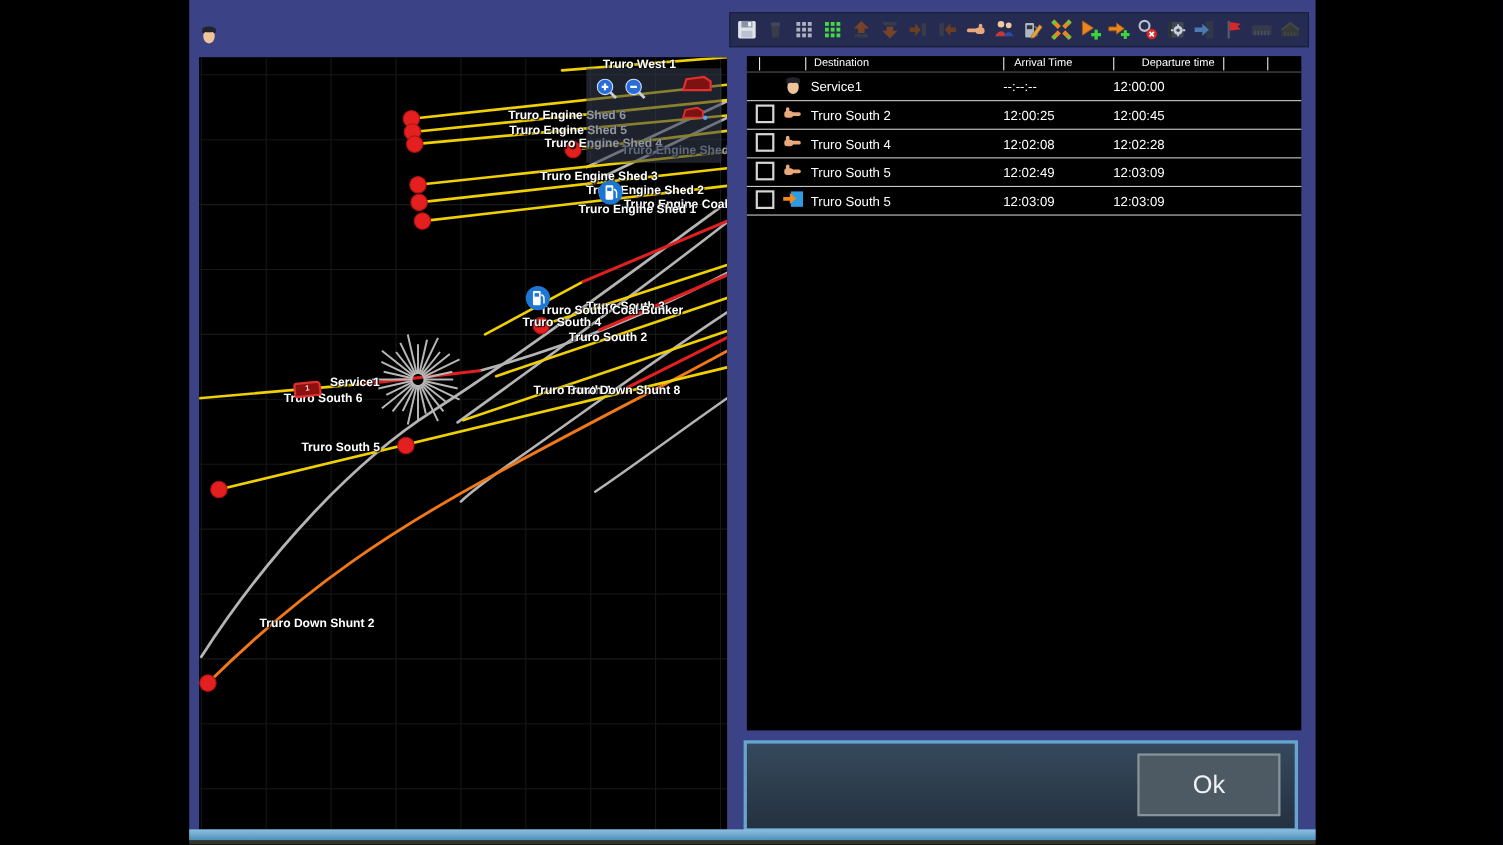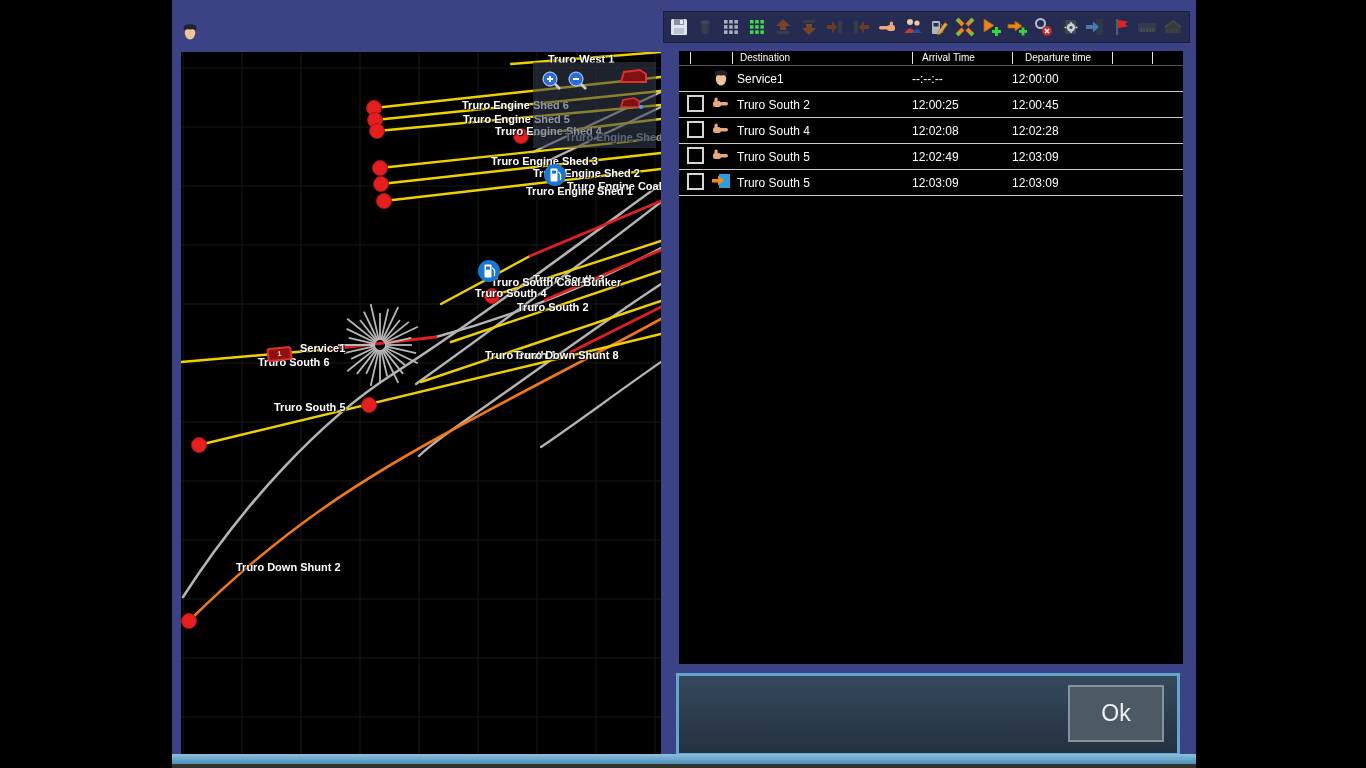--- a/index.html
+++ b/index.html
@@ -50,21 +50,21 @@
   .trow .c-cb{width:24px;flex:0 0 auto;}
   .trow .c-ic{width:26px;flex:0 0 auto;}
   .trow .c-dest{width:175px;flex:0 0 auto;}
   .trow .c-arr{width:100px;flex:0 0 auto;}
   .trow .c-dep{width:100px;flex:0 0 auto;}
   .cb{display:inline-block;width:13px;height:13px;border:2px solid #d6d6d6;background:#000;}
 
   
   #footer{position:absolute;left:504px;top:673px;width:504px;height:83px;box-sizing:border-box;
     border:3px solid #66a5cc;background:linear-gradient(#35495c,#243140);}
-  #ok-button{position:absolute;right:13px;top:9px;width:96px;height:57px;background:#4e5a63;
+  #ok-button{position:absolute;right:13px;top:9px;width:130px;height:57px;background:#4e5a63;
     border:2px solid #87939b;color:#eef2f5;font-size:23px;font-family:"Liberation Sans",sans-serif;}
 
   #frame-bottom{position:absolute;left:0;top:754px;width:1024px;height:10px;
     background:linear-gradient(#8cc0e0,#4e8fb8);}
   #desktop-strip{position:absolute;left:172px;top:764px;width:1024px;height:4px;background:#31342b;}
 </style>
 </head>
 <body>
 
 <div id="screen">
@@ -421,21 +421,21 @@
           <circle cx="22" cy="11" r="2" fill="#4aa3ff"></circle>
             </svg>
         </div>
       </div>
     </div>
 
     <div id="table">
       <div id="thead">
         <span style="left:61px">Destination</span>
         <span style="left:243px">Arrival Time</span>
-        <span style="left:346px">Departure time</span>
+        <span style="left:359px">Departure time</span>
         <span class="tick" style="left:11px"></span>
           <span class="tick" style="left:53px"></span>
         <span class="tick" style="left:233px"></span>
           <span class="tick" style="left:333px"></span>
         <span class="tick" style="left:433px"></span>
           <span class="tick" style="left:473px"></span>
       </div>
       <div id="rows">
           <div class="trow">
             <span class="c-sel"></span>

